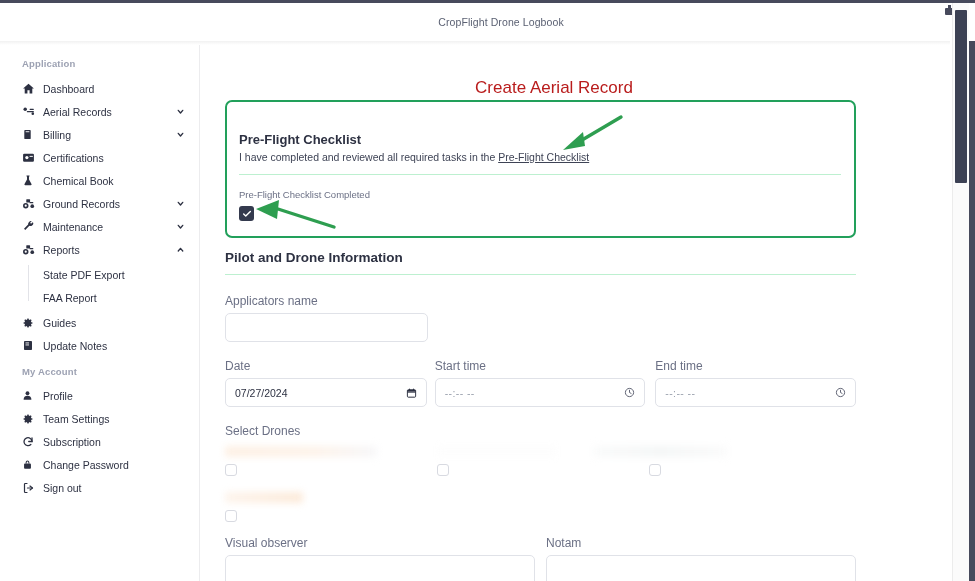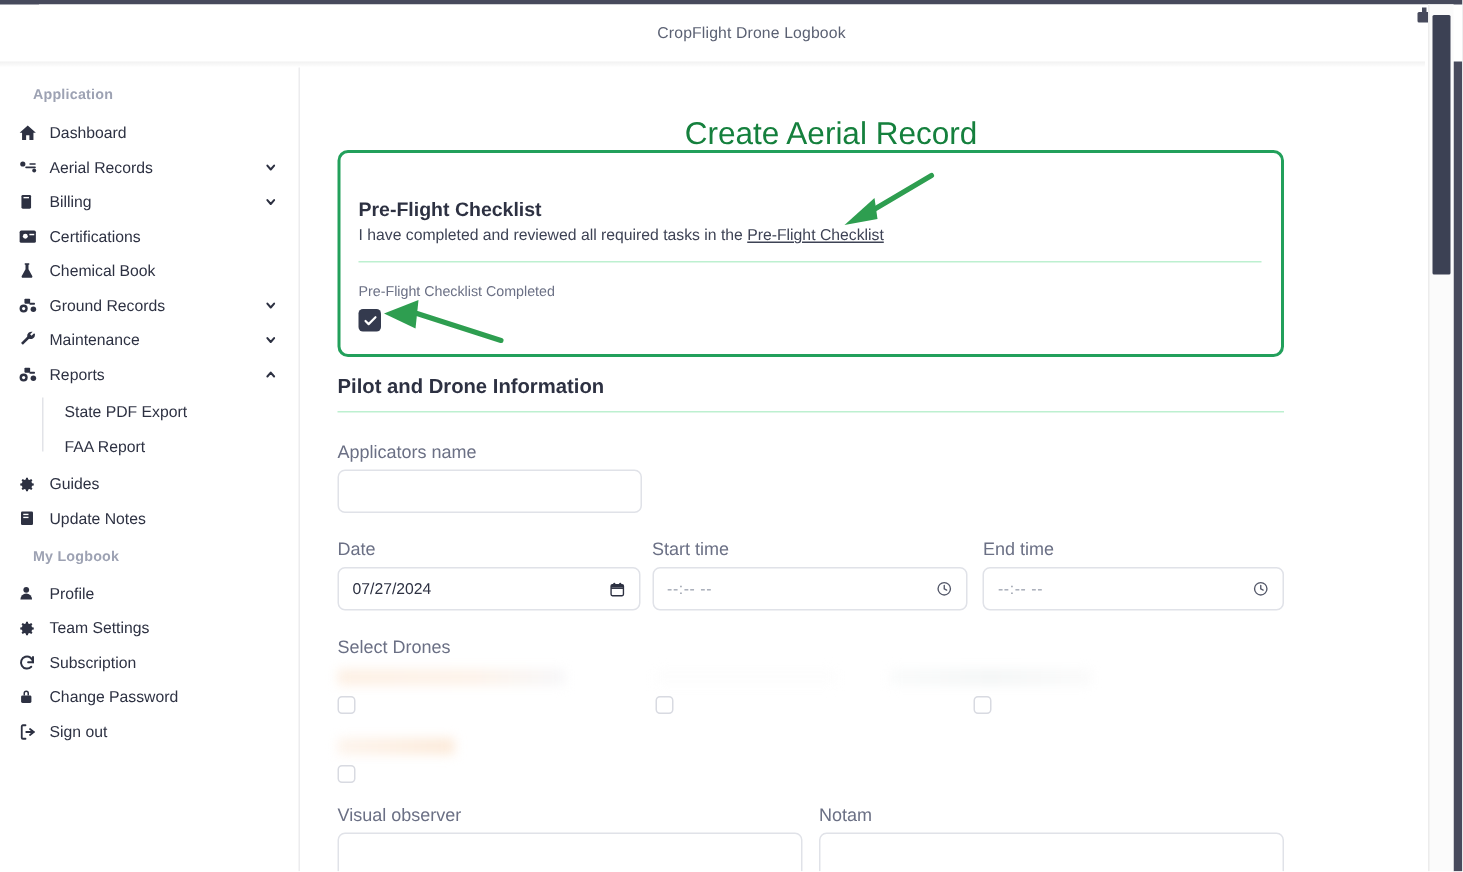--- a/index.html
+++ b/index.html
@@ -132,21 +132,21 @@
     padding-left: 22px;
     margin-bottom: 8px;
     letter-spacing: .15px;
   }
   .nav-section-label.account { margin-top: 9px; margin-bottom: 7px; }
 
   .nav-item {
     display: flex;
     align-items: center;
     height: 23px;
-    padding-left: 12px;
+    padding-left: 22px;
     padding-right: 14px;
     color: #2d3142;
     font-size: 10.5px;
     cursor: pointer;
     white-space: nowrap;
   }
   .nav-item .ico {
     width: 15px;
     min-width: 15px;
     display: inline-flex;
@@ -193,22 +193,22 @@
     top: 0;
     left: 200px;
     width: 750px;
     height: 536px;
     background: #ffffff;
     overflow: hidden;
   }
 
   .page-title {
     text-align: center;
-    font-size: 21px;
-    color: #15803d;
+    font-size: 17px;
+    color: #b91c1c;
     font-weight: normal;
     margin-top: 33px;
     margin-right: 42px;
   }
 
   
   .card-checklist {
     position: absolute;
     top: 55px;
     left: 25px;
@@ -498,21 +498,21 @@
         <span class="ico">
           <svg width="12" height="13" viewBox="0 0 24 24" fill="currentColor">
               <rect x="4" y="3" width="16" height="18" rx="1.6"></rect>
               <rect x="7" y="6" width="7" height="1.8" fill="#fff"></rect>
               <rect x="7" y="10" width="7" height="1.8" fill="#fff"></rect>
             </svg>
         </span>
         <span class="lbl">Update Notes</span>
       </div>
 
-      <div class="nav-section-label account">My Logbook</div>
+      <div class="nav-section-label account">My Account</div>
 
       <div class="nav-item">
         <span class="ico">
           <svg width="11" height="13" viewBox="0 0 24 24" fill="currentColor">
               <circle cx="12" cy="7" r="4.2"></circle>
               <path d="M3.5 21a8.5 8.5 0 0 1 17 0z"></path>
             </svg>
         </span>
         <span class="lbl">Profile</span>
       </div>

